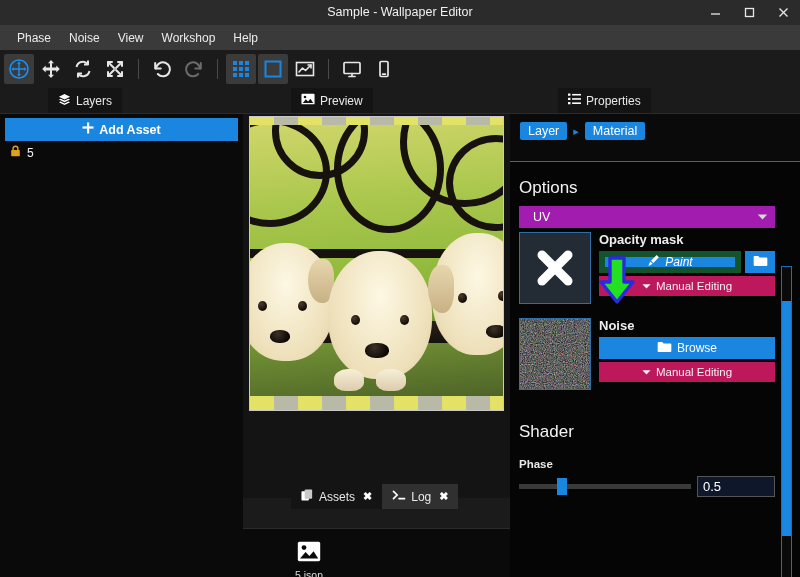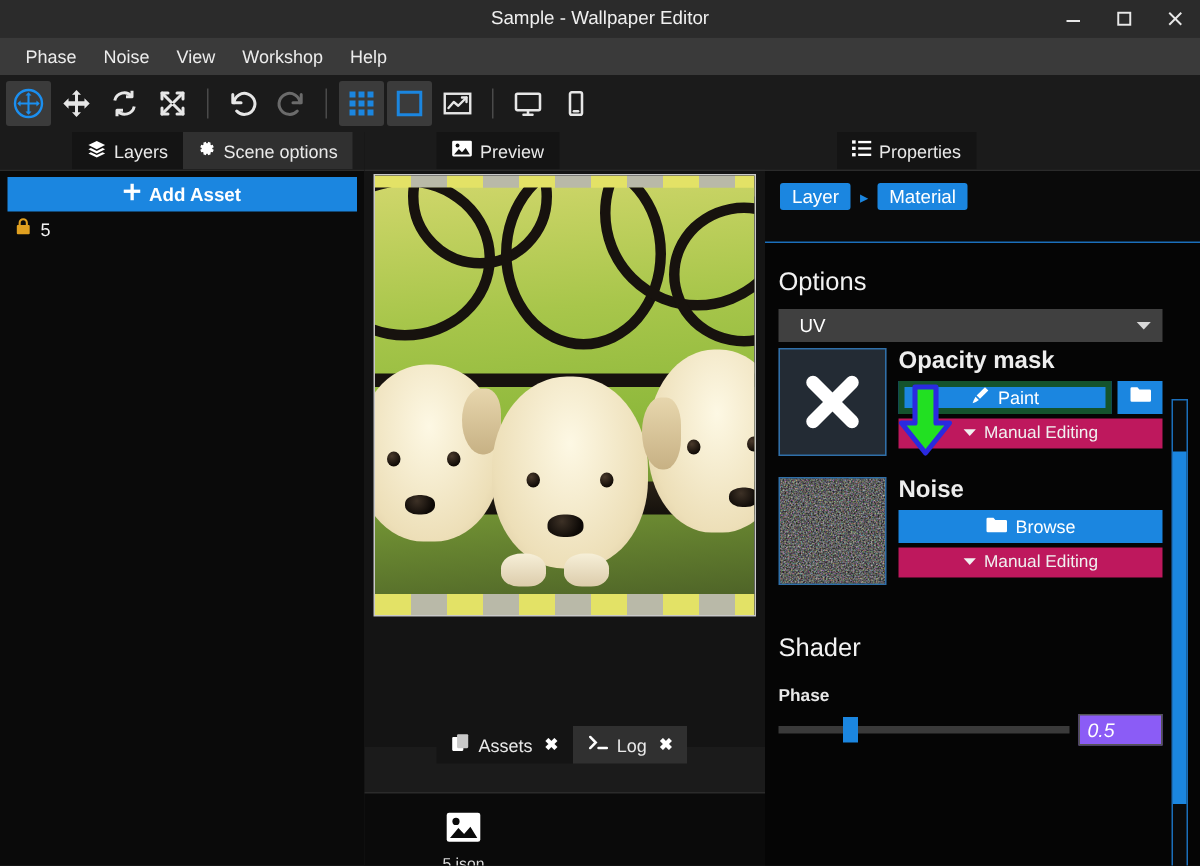--- a/index.html
+++ b/index.html
@@ -141,49 +141,49 @@
   }
   .crumb { background: #1b86e0; color: #fff; font-size: 12.5px; padding: 2px 8px; border-radius: 2px; }
   .crumb-sep { color: #1b86e0; font-size: 11px; }
   .props-scroll {
     position: absolute; left: 0; top: 47px; width: 290px; height: 417px;
     border-top: 1px solid #1b6fbb; background: #050505; overflow: hidden;
   }
   .sec-title { color: #f2f2f2; font-size: 17px; padding: 16px 0 8px 9px; }
   .field-label { color: #e8e8e8; font-size: 11.5px; padding: 4px 0 4px 9px; font-weight: bold; }
   .combo {
-    margin: 0 25px 0 9px; height: 22px; background: #404040;
+    margin: 0 25px 0 9px; height: 22px; background: #a21caf;
     display: flex; align-items: center; justify-content: space-between;
     padding: 0 7px 0 14px; color: #fff; font-size: 12.5px;
   }
   .tex-row { display: flex; gap: 8px; padding: 4px 25px 6px 9px; }
   .tex-thumb { width: 72px; height: 72px; flex: 0 0 72px; }
   .tex-thumb.mask { background: #232b34; border: 1px solid #2f6fa8;
     display: flex; align-items: center; justify-content: center; }
   .tex-thumb.noise { border: 1px solid #2f6fa8; }
   .tex-right { flex: 1; display: flex; flex-direction: column; gap: 3px; }
-  .tex-name { color: #ededed; font-size: 16px; font-weight: bold; padding-bottom: 1px; }
+  .tex-name { color: #ededed; font-size: 13px; font-weight: bold; padding-bottom: 1px; }
   .btn-row { display: flex; gap: 4px; }
   .btn-blue {
     flex: 1; height: 22px; background: #1b86e0; color: #fff; font-size: 12px;
     display: flex; align-items: center; justify-content: center; gap: 5px;
   }
-  .btn-blue.outlined { border: 4px solid #14532d; }
+  .btn-blue.outlined { border: 6px solid #14532d; font-style: italic; }
   .btn-icon-blue { width: 30px; height: 22px; background: #1b86e0;
     display: flex; align-items: center; justify-content: center; }
   .btn-grey {
     height: 20px; background: #be185d; color: #f0f0f0; font-size: 11.5px;
     display: flex; align-items: center; justify-content: center; gap: 5px;
   }
   .slider-row { display: flex; align-items: center; gap: 6px; padding: 2px 25px 0 9px; }
   .slider-track { position: relative; flex: 1; height: 5px; background: #3a3a3a; }
   .slider-handle { position: absolute; top: -6px; left: 22%; width: 10px; height: 17px; background: #1b86e0; }
   .slider-val {
-    width: 56px; height: 21px; background: #8b5cf6; border: 1px solid #555;
-    color: #fff; font-size: 13px; display: flex; align-items: center; padding-left: 5px; font-style: italic;
+    width: 78px; height: 21px; background: #0f172a; border: 1px solid #555;
+    color: #fff; font-size: 13px; display: flex; align-items: center; padding-left: 5px;
   }
 
   .vscroll { position: absolute; right: 8px; top: 152px; width: 11px; height: 423px;
     background: #0a0a0a; border: 1px solid #1b6fbb; }
   .vthumb { position: absolute; left: 0; width: 9px; background: #1b86e0; }
 
   
   .anno-arrow { position: absolute; left: 594px; top: 256px; width: 46px; height: 48px; }
 </style>
 </head>
@@ -306,29 +306,20 @@
     <div class="panel-tabs">
       <div class="ptab sel">
         <span>
           <svg width="13" height="13" viewBox="0 0 14 14" fill="#ffffff">
               <path d="M7 1L1 4l6 3 6-3z"></path>
               <path d="M1 7l6 3 6-3-1.8-.9L7 8.2 2.8 6.1z"></path>
               <path d="M1 10l6 3 6-3-1.8-.9L7 11.2 2.8 9.1z"></path>
             </svg>
         </span>
         <span>Layers</span>
-      </div>
-      <div class="ptab">
-        <span>
-          <svg width="12" height="12" viewBox="0 0 16 16" fill="#ffffff">
-              <path d="M8 5.2A2.8 2.8 0 1 0 8 10.8 2.8 2.8 0 0 0 8 5.2zm0 4.2A1.4 1.4 0 1 1 8 6.6a1.4 1.4 0 0 1 0 2.8z"></path>
-              <path d="M14 9.1l-1.3-.6a4.9 4.9 0 0 0 0-1l1.3-.6-.9-2.2-1.4.3a5 5 0 0 0-.7-.7l.3-1.4L9.1 2l-.6 1.3a4.9 4.9 0 0 0-1 0L6.9 2l-2.2.9.3 1.4a5 5 0 0 0-.7.7L2.9 4.7 2 6.9l1.3.6a4.9 4.9 0 0 0 0 1L2 9.1l.9 2.2 1.4-.3c.2.3.5.5.7.7l-.3 1.4 2.2.9.6-1.3a4.9 4.9 0 0 0 1 0l.6 1.3 2.2-.9-.3-1.4c.3-.2.5-.5.7-.7l1.4.3z"></path>
-            </svg>
-        </span>
-        <span>Scene options</span>
       </div>
     </div>
     <div class="left-body">
       <div class="add-asset">
         <span>
           <svg width="12" height="12" viewBox="0 0 12 12" fill="#ffffff">
               <rect x="5" y="0.5" width="2.2" height="11"></rect>
               <rect x="0.5" y="4.4" width="11" height="2.2"></rect>
             </svg>
         </span>

